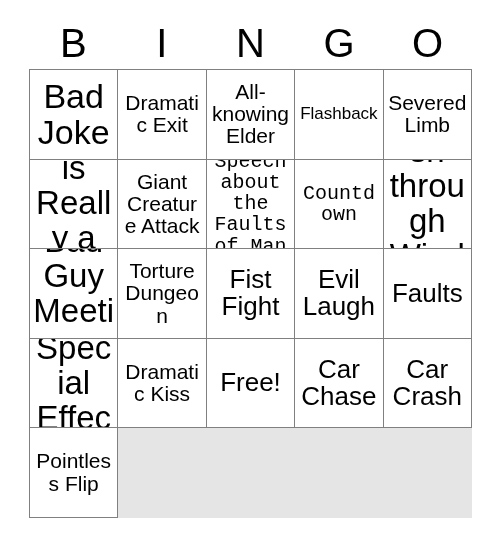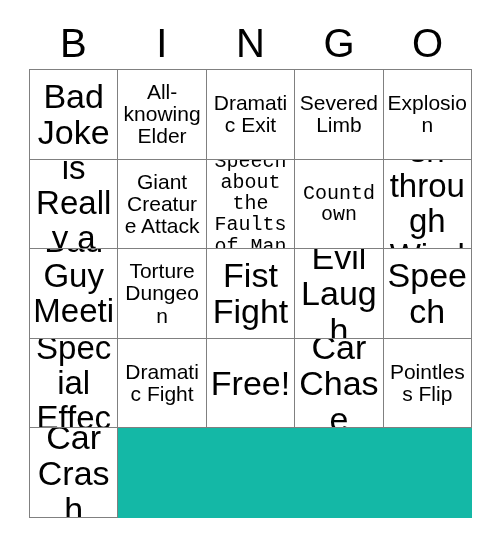--- a/index.html
+++ b/index.html
@@ -50,21 +50,21 @@
     left: 29px;
     top: 69px;
     width: 443px;
     height: 449px;
     display: grid;
     grid-template-columns: repeat(5, 1fr);
     grid-template-rows: repeat(5, 1fr);
     border-top: 1px solid #808080;
     border-left: 1px solid #808080;
     box-sizing: border-box;
-    background: #14b8a6;
+    background: #e5e5e5;
   }
 
   .cell {
     border-right: 1px solid #808080;
     border-bottom: 1px solid #808080;
     box-sizing: border-box;
     display: flex;
     align-items: center;
     justify-content: center;
     text-align: center;
@@ -76,21 +76,21 @@
   .cell-text {
     display: block;
     width: 100%;
     line-height: 1.06;
     word-wrap: break-word;
     hyphens: none;
   }
 
   
   .fs-xxl .cell-text { font-size: 34px; }
-  .fs-xl  .cell-text { font-size: 34px; }
+  .fs-xl  .cell-text { font-size: 26px; }
   .fs-lg  .cell-text { font-size: 33px; }
   .fs-md  .cell-text { font-size: 21px; }
   .fs-sm  .cell-text { font-size: 17px; }
   .fs-xs  .cell-text { font-size: 20px; font-family: Liberation Mono, monospace; }
 </style>
 </head>
 <body>
 
 <div class="card">
 
@@ -100,30 +100,30 @@
       <div class="header-cell">N</div>
       <div class="header-cell">G</div>
       <div class="header-cell">O</div>
     </div>
 
   <div class="grid">
       <div class="cell fs-xxl">
         <span class="cell-text">Bad Joke</span>
       </div>
       <div class="cell fs-md">
-        <span class="cell-text">All-knowing Elder</span>
-      </div>
-      <div class="cell fs-md">
         <span class="cell-text">Dramatic Exit</span>
       </div>
       <div class="cell fs-md">
-        <span class="cell-text">Severed Limb</span>
+        <span class="cell-text">All-knowing Elder</span>
+      </div>
+      <div class="cell fs-sm">
+        <span class="cell-text">Flashback</span>
       </div>
       <div class="cell fs-md">
-        <span class="cell-text">Explosion</span>
+        <span class="cell-text">Severed Limb</span>
       </div>
       <div class="cell fs-lg">
         <span class="cell-text">Wall is Really a Door</span>
       </div>
       <div class="cell fs-md">
         <span class="cell-text">Giant Creature Attack</span>
       </div>
       <div class="cell fs-xs">
         <span class="cell-text">Speech about the Faults of Man</span>
       </div>
@@ -139,35 +139,35 @@
       <div class="cell fs-md">
         <span class="cell-text">Torture Dungeon</span>
       </div>
       <div class="cell fs-xl">
         <span class="cell-text">Fist Fight</span>
       </div>
       <div class="cell fs-xl">
         <span class="cell-text">Evil Laugh</span>
       </div>
       <div class="cell fs-xl">
-        <span class="cell-text">Speech</span>
+        <span class="cell-text">Faults</span>
       </div>
       <div class="cell fs-lg">
         <span class="cell-text">Bad Special Effects</span>
       </div>
       <div class="cell fs-md">
-        <span class="cell-text">Dramatic Fight</span>
+        <span class="cell-text">Dramatic Kiss</span>
       </div>
       <div class="cell fs-xl">
         <span class="cell-text">Free!</span>
       </div>
       <div class="cell fs-xl">
         <span class="cell-text">Car Chase</span>
       </div>
+      <div class="cell fs-xl">
+        <span class="cell-text">Car Crash</span>
+      </div>
       <div class="cell fs-md">
         <span class="cell-text">Pointless Flip</span>
-      </div>
-      <div class="cell fs-xl">
-        <span class="cell-text">Car Crash</span>
       </div>
     </div>
 
 </div>
 
 </body></html>

